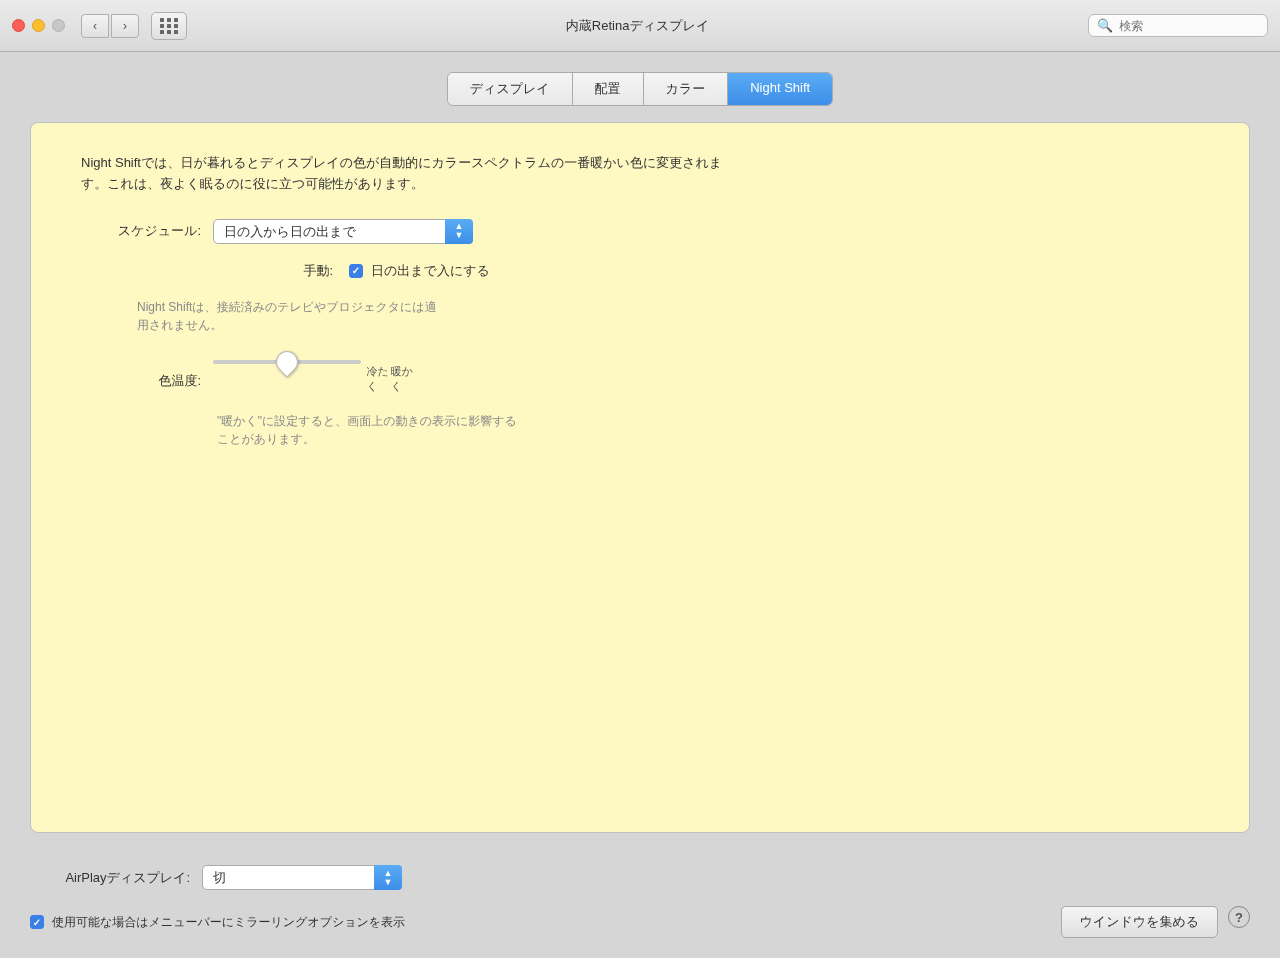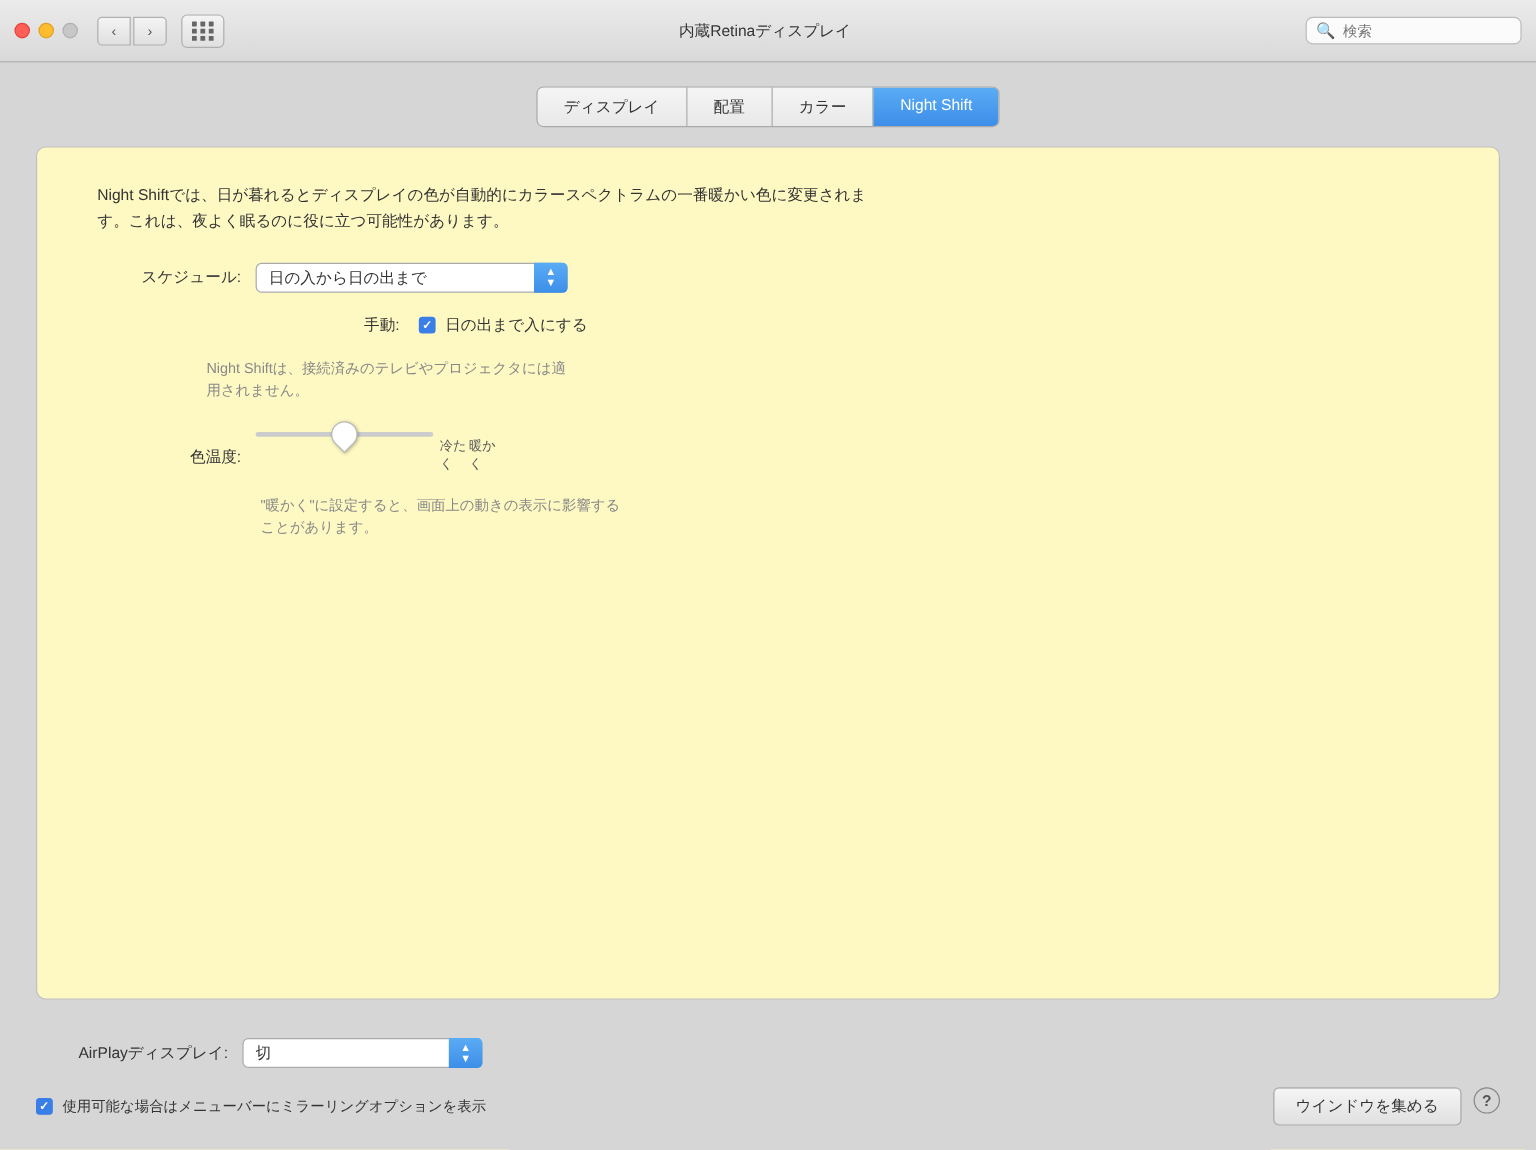--- a/index.html
+++ b/index.html
@@ -426,21 +426,21 @@
       <div class="form-row checkbox-label-offset">
         <span class="form-label" style="min-width: 120px; margin-right: 4px; text-align: right;">手動:</span>
         <div class="checkbox-row">
           <div class="checkbox">
             <span class="checkbox-check">✓</span>
           </div>
           <span class="checkbox-text">日の出まで入にする</span>
         </div>
       </div>
 
-      <div class="note-text" style="margin-left: 91px;">Night Shiftは、接続済みのテレビやプロジェクタには適用されません。</div>
+      <div class="note-text" style="margin-left: 56px;">Night Shiftは、接続済みのテレビやプロジェクタには適用されません。</div>
 
       <div class="form-row" style="align-items: center; margin-top: 8px;">
         <span class="form-label" style="margin-top: 8px;">色温度:</span>
         <div class="slider-section">
           <input type="range" class="slider" min="0" max="100" value="50" style="">
           <div class="slider-labels">
             <span>冷たく</span>
             <span>暖かく</span>
           </div>
         </div>

